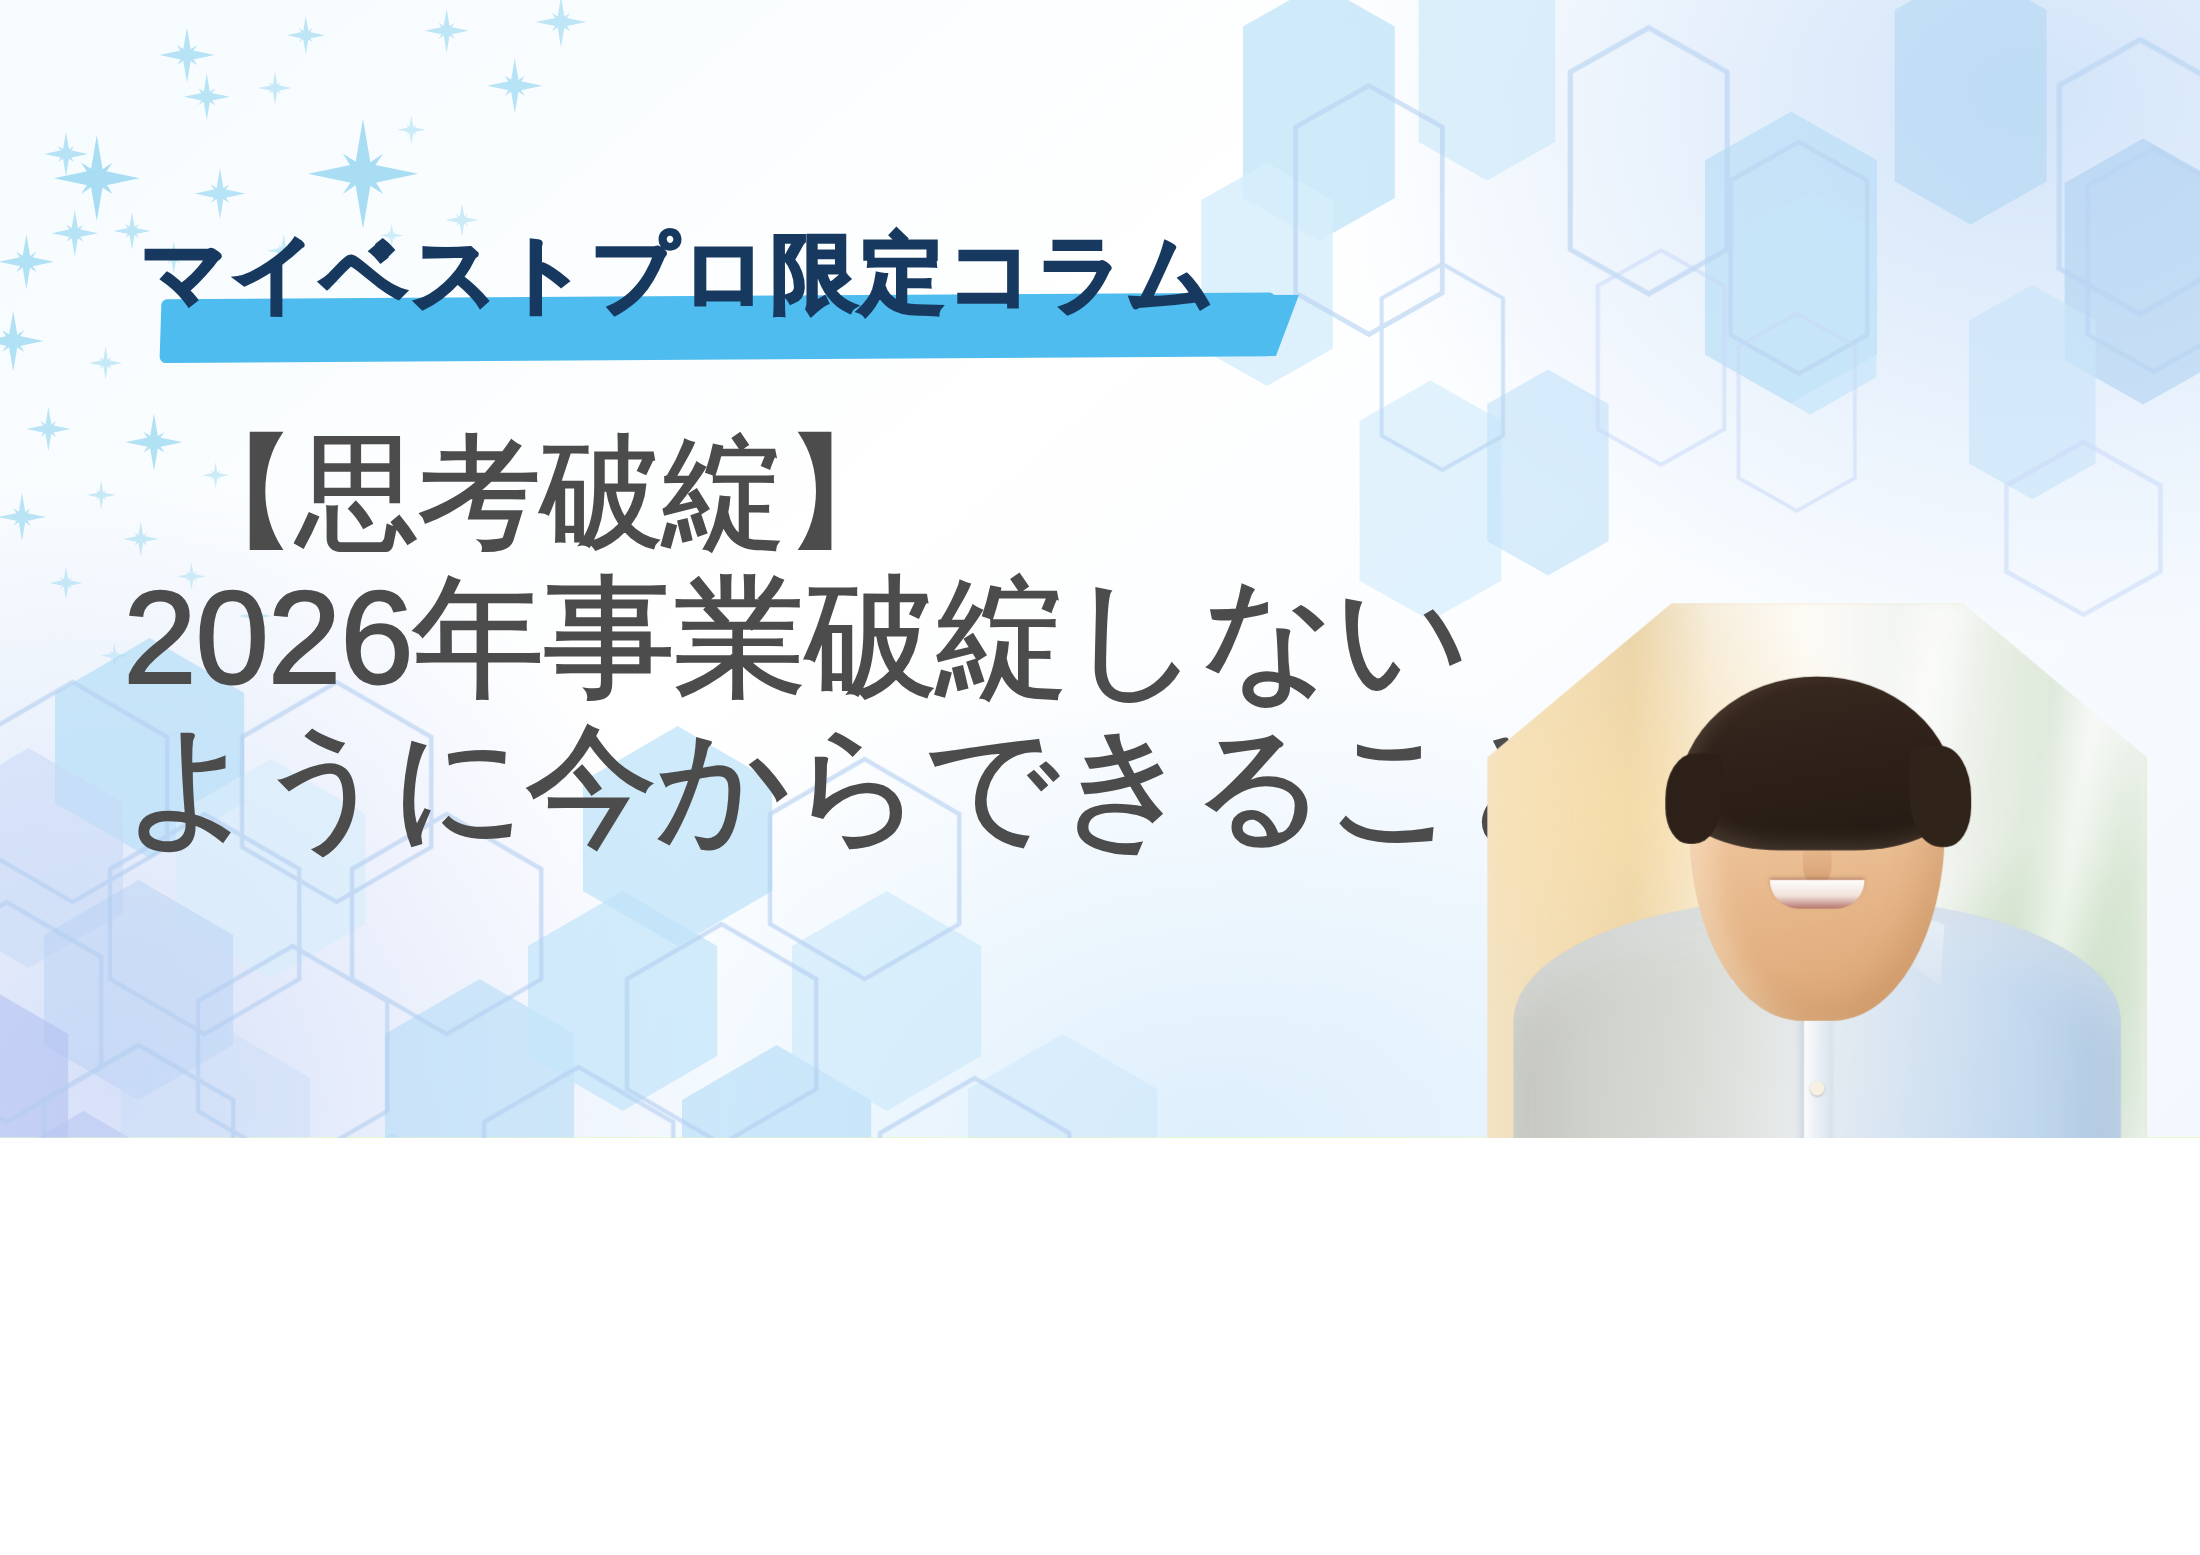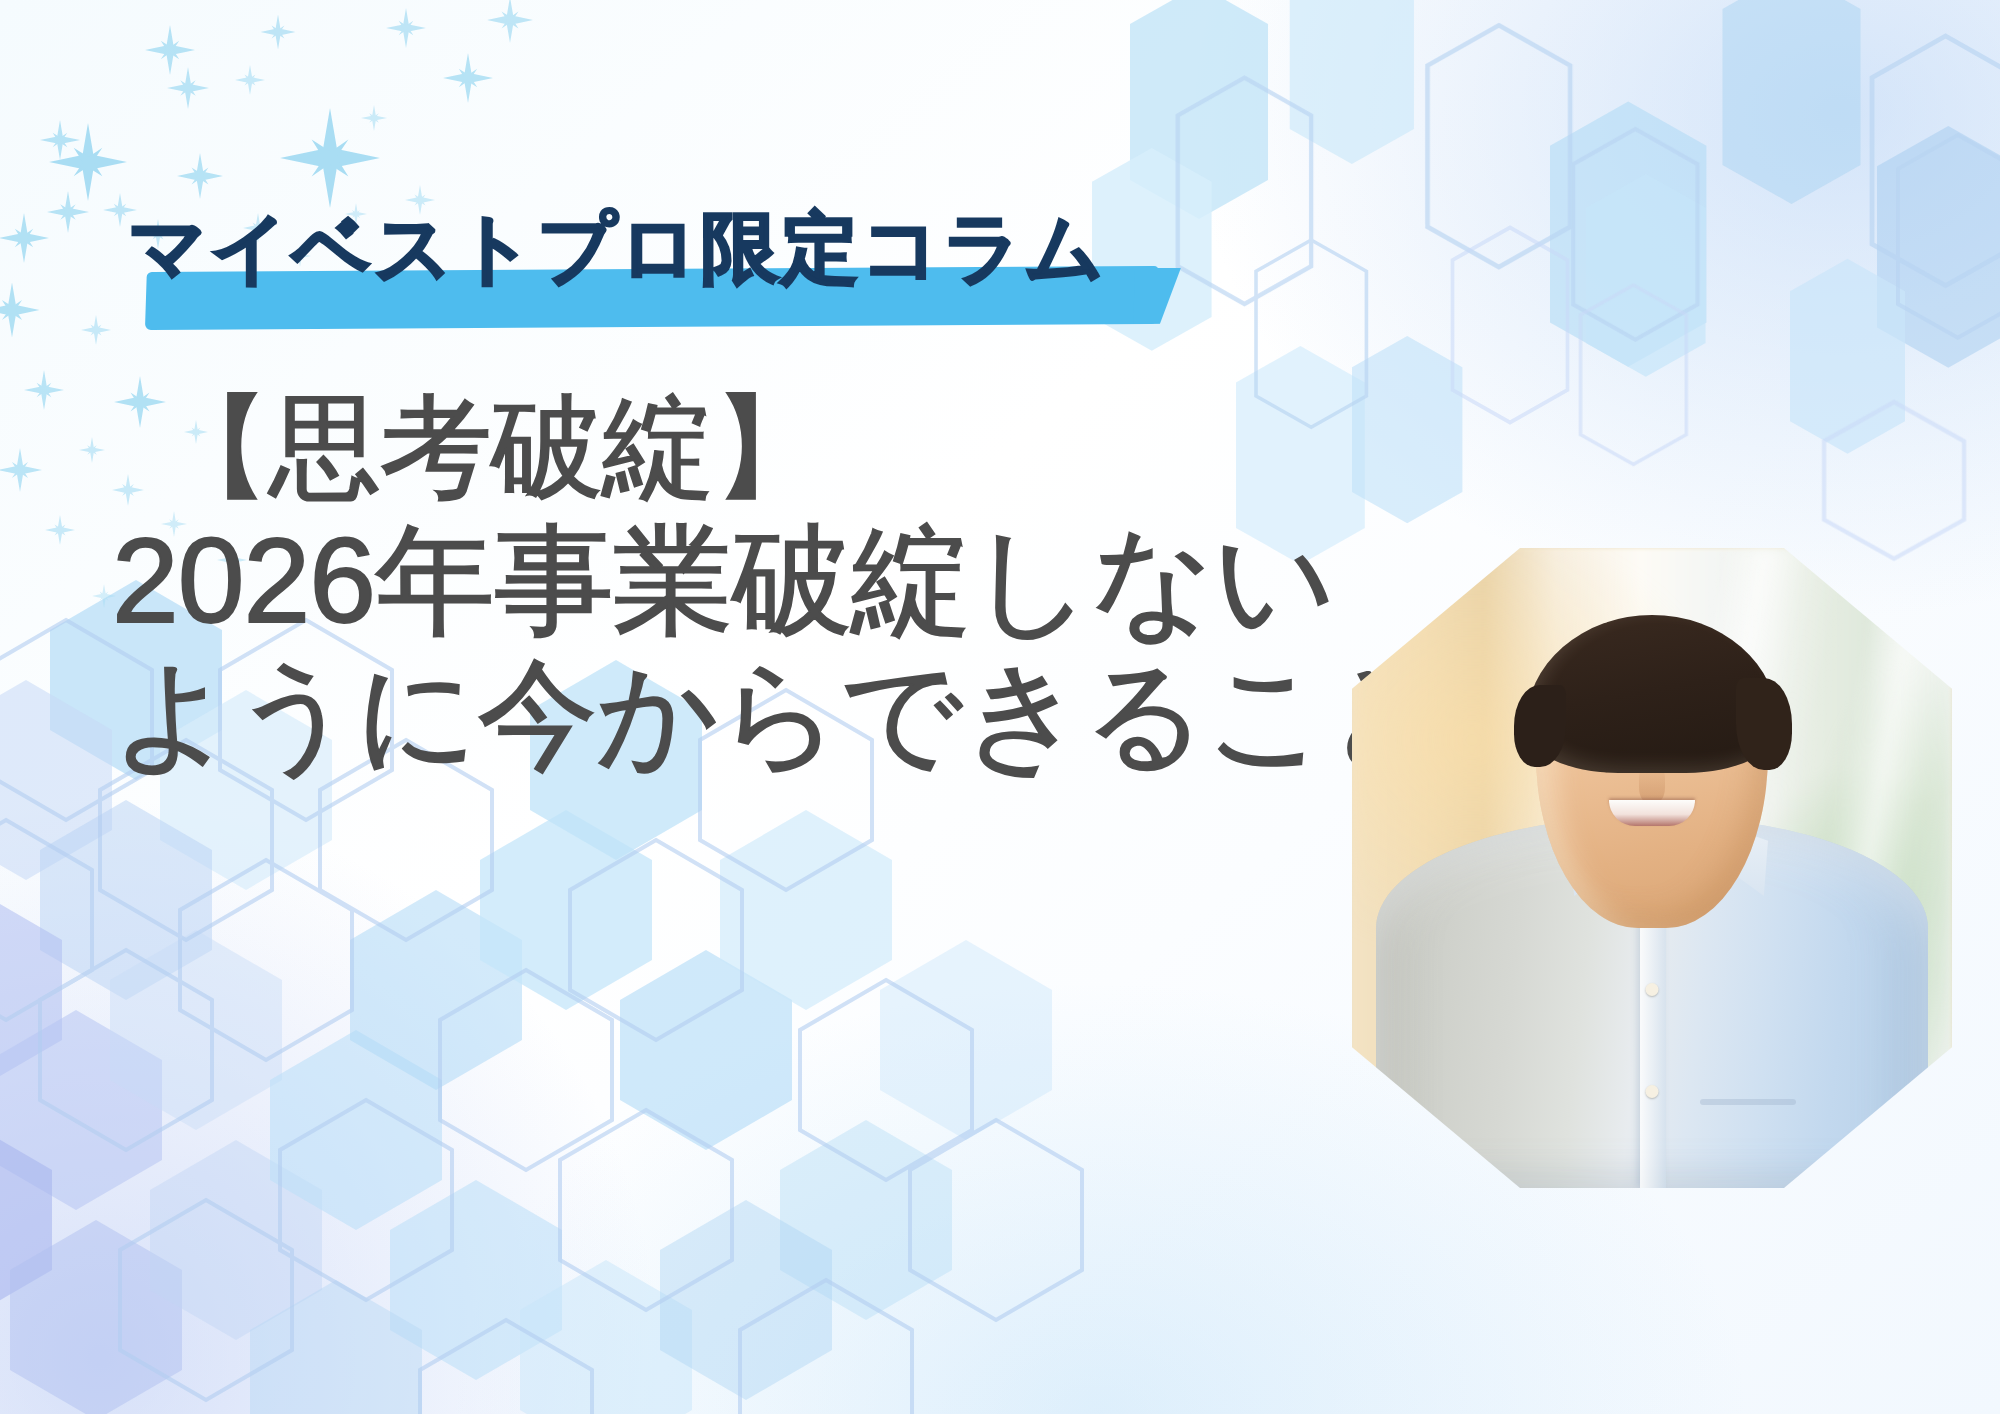--- a/index.html
+++ b/index.html
@@ -6,21 +6,21 @@
   html,body { width:2000px; height:1414px; overflow:hidden; }
   body {
     font-family:"Liberation Sans", sans-serif;
     background:#ffffff;
     position:relative;
   }
 
   
   #banner {
     position:relative;
-    width:2000px; height:1414px;
+    width:2000px; height:1034px;
     overflow:hidden;
     background:#bef264;
   }
 
   
   .bg-layer { position:absolute; inset:0; pointer-events:none; }
 
   .bg-wash {
     background:
       radial-gradient(ellipse 900px 700px at 92% 8%,  rgba(150,190,240,.40), rgba(255,255,255,0) 72%),

